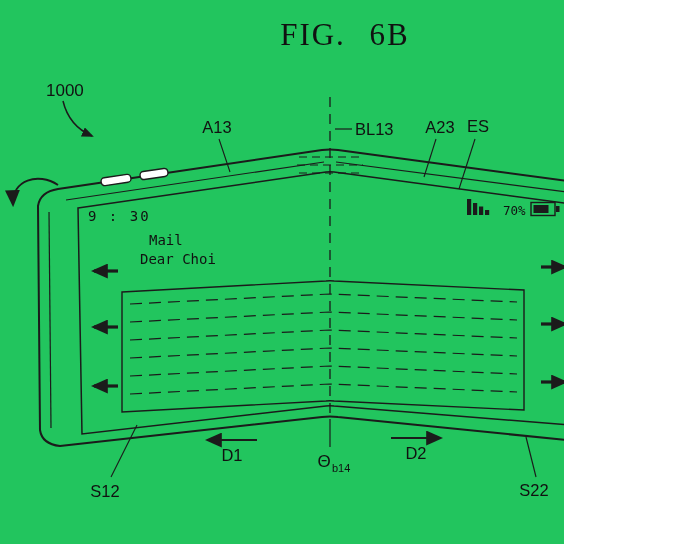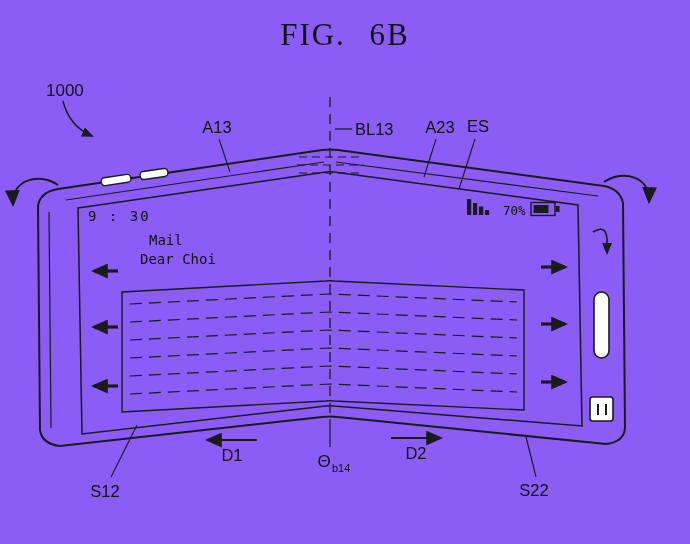--- a/index.html
+++ b/index.html
@@ -1,17 +1,17 @@
 <!DOCTYPE html>
 <html><head>
 <meta charset="utf-8">
 <style>
   html, body { margin: 0; padding: 0; background: #ffffff; }
   .page {
-    width: 690px; height: 544px; background: #8b5cf6;
+    width: 564px; height: 544px; background: #22c55e;
     overflow: hidden; position: relative;
     font-family: "Liberation Sans", sans-serif;
   }
   svg { display: block; }
   .fig-title {
     font-family: "Liberation Serif", serif;
     font-size: 31px; letter-spacing: 2px; word-spacing: 14px; fill: #111;
   }
   .lbl { font-family: "Liberation Sans", sans-serif; font-size: 16.5px; fill: #111; }
   .lbl-sub { font-family: "Liberation Sans", sans-serif; font-size: 11px; fill: #111; }

